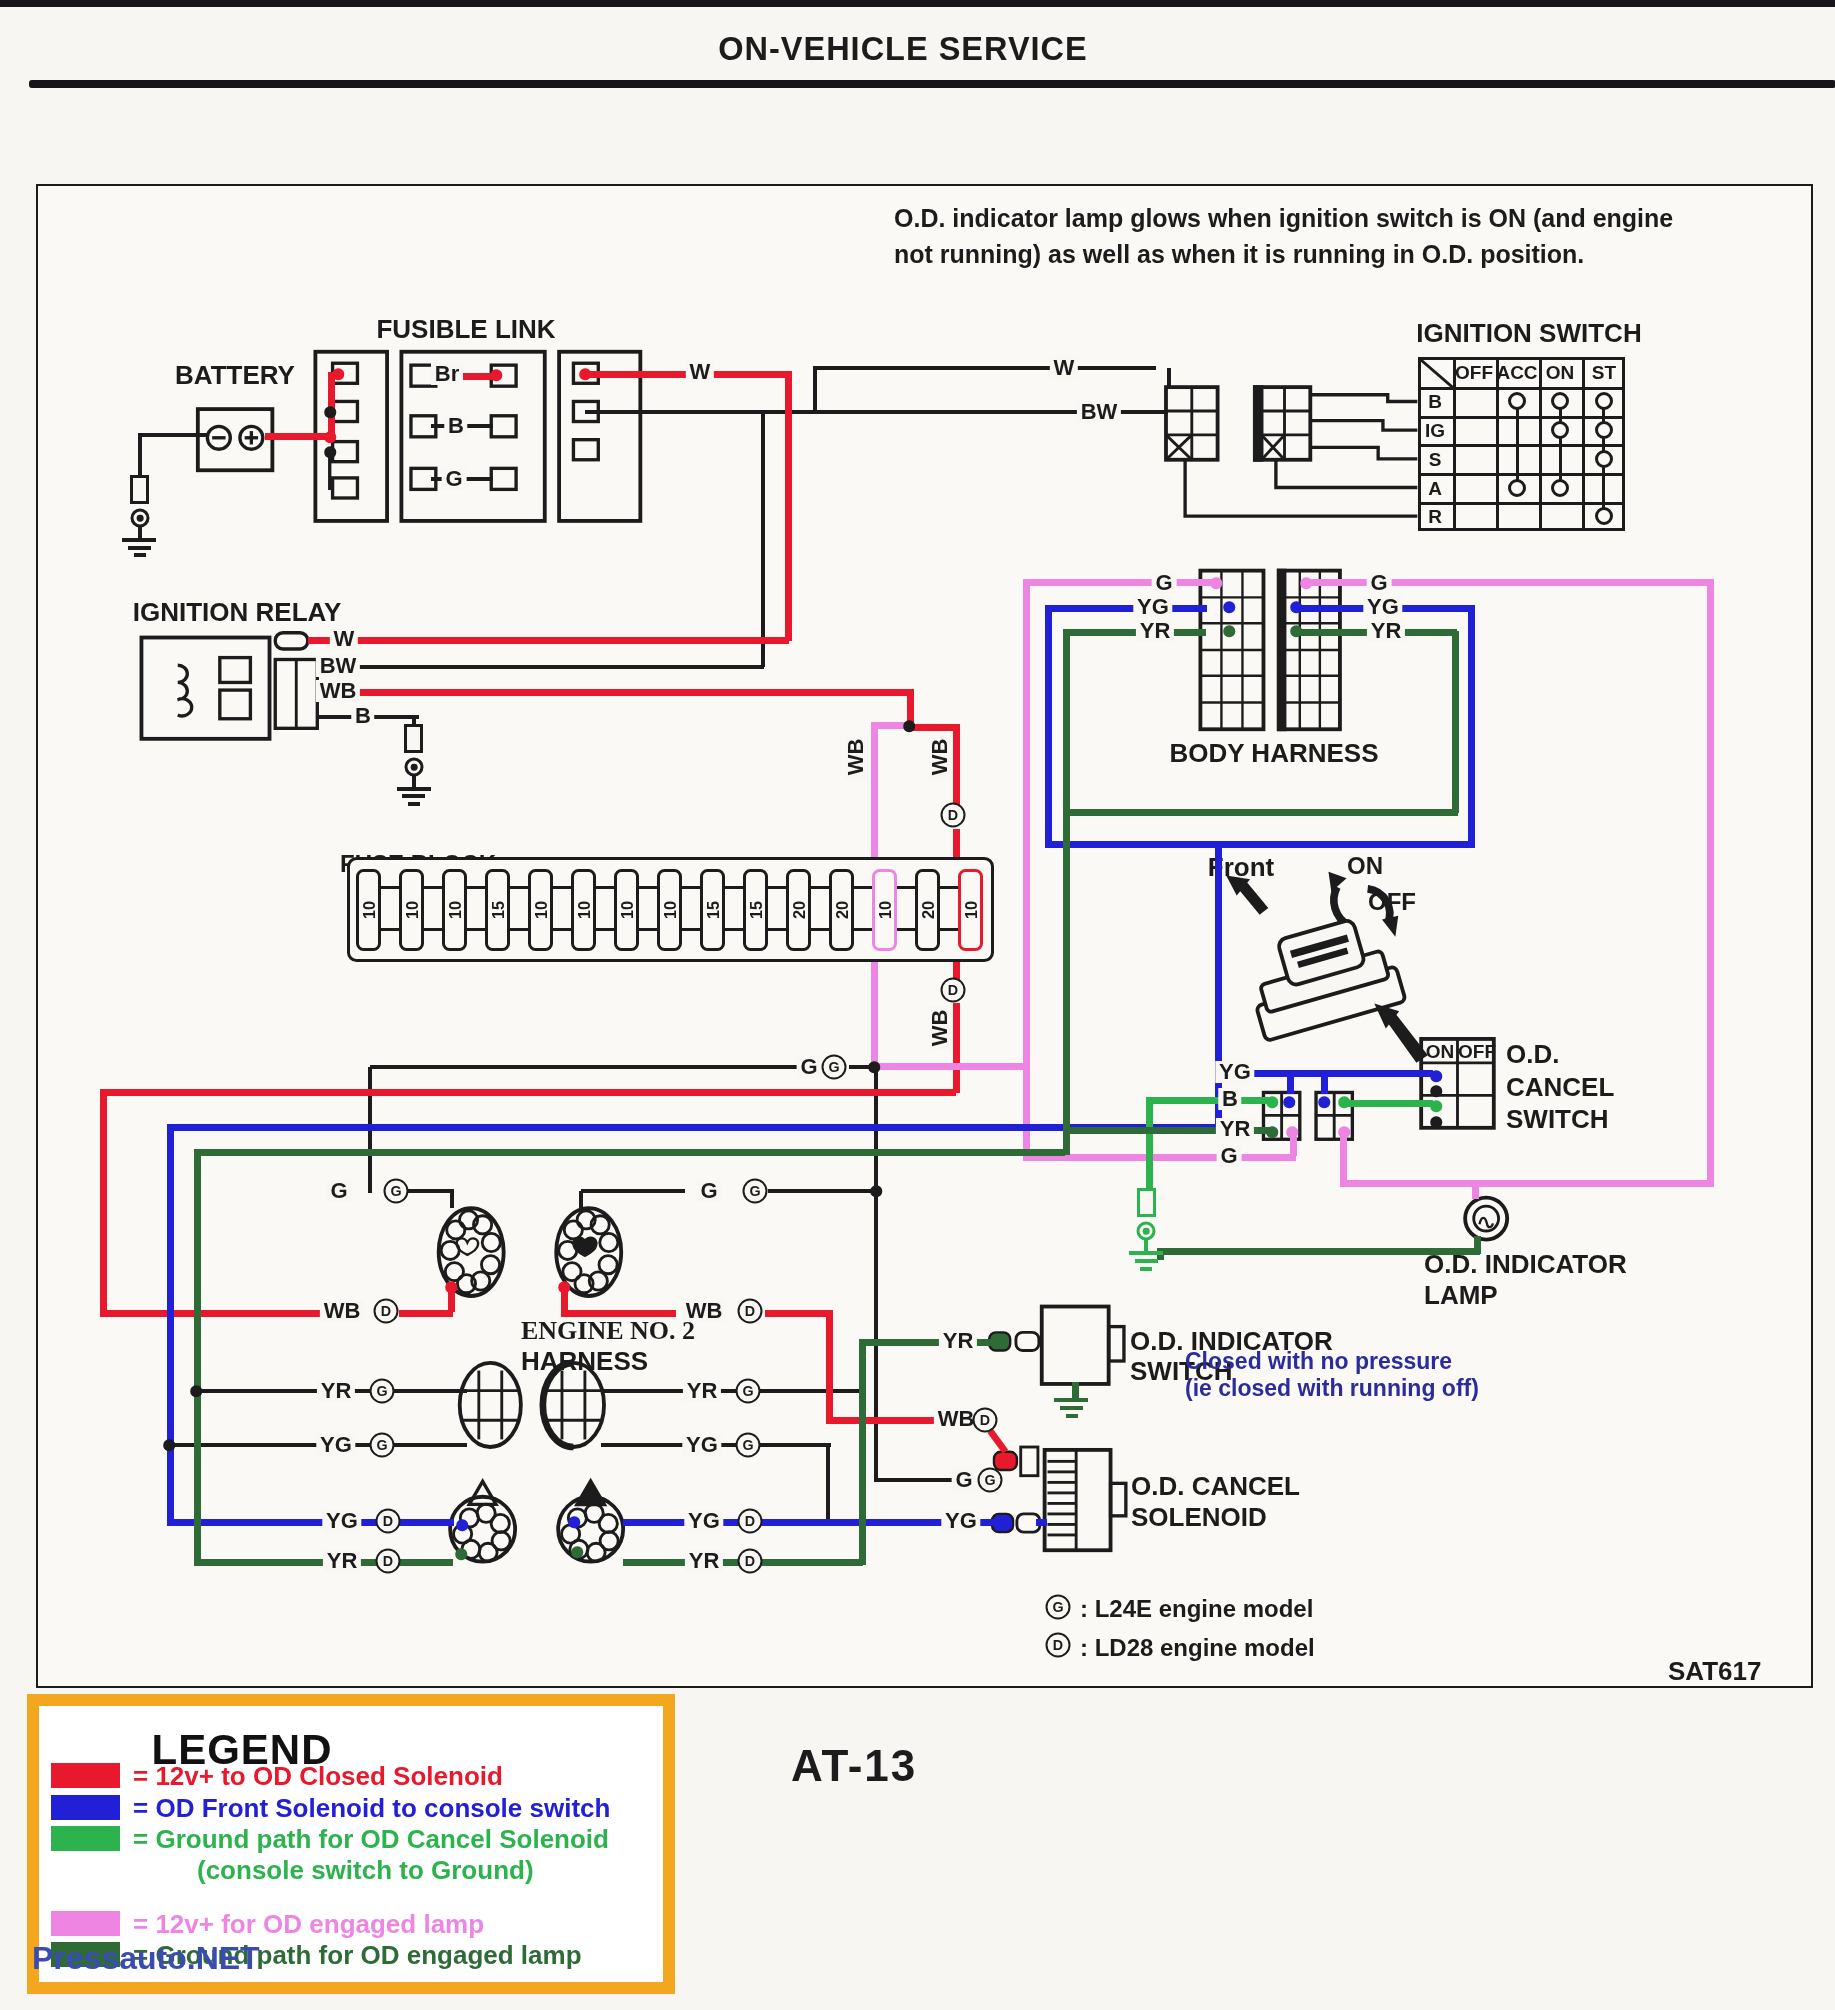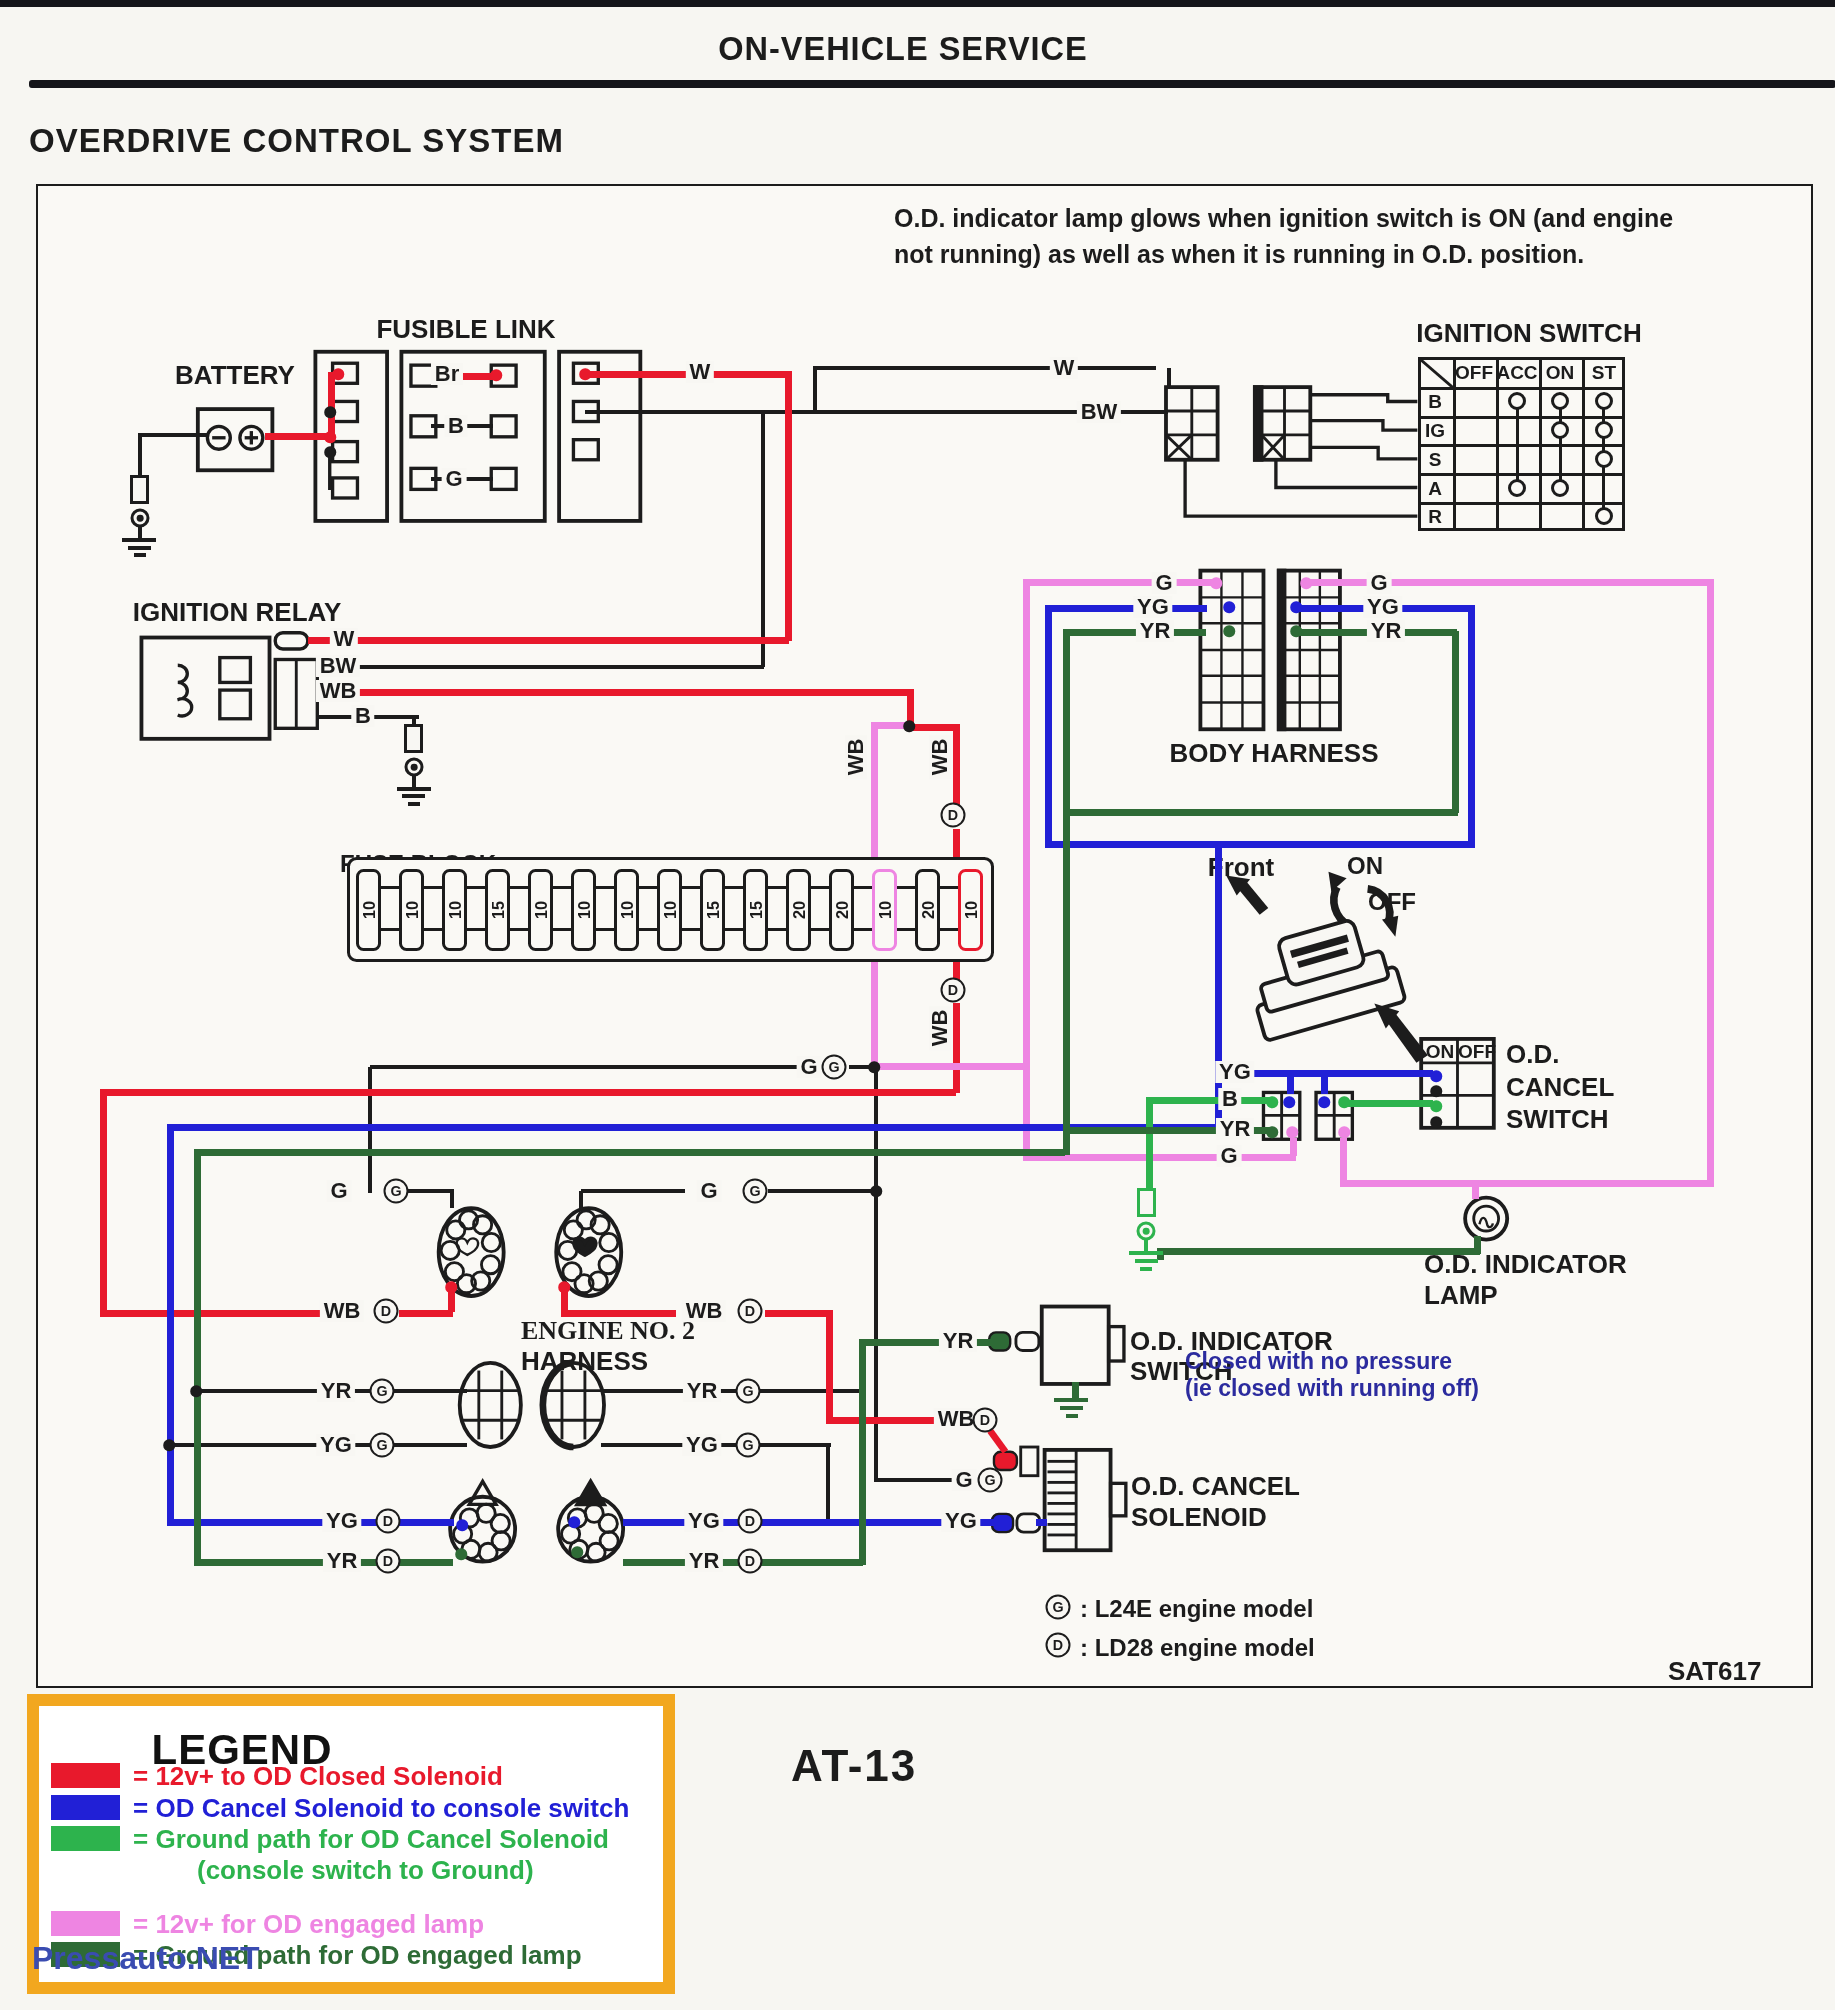--- a/index.html
+++ b/index.html
@@ -22,21 +22,20 @@
   .lg-tx{position:absolute;font-weight:bold;font-size:26px;white-space:nowrap;line-height:1;}
   svg{position:absolute;left:0;top:0;}
 </style>
 </head>
 <body>
 
 <div id="stage">
   <div class="topbar"></div>
   <span class="t ctr" style="left:903px;top:50px;font-size:32.5px;letter-spacing:1px;">ON-VEHICLE SERVICE</span>
   <div class="rule"></div>
-  <span class="t" style="left:29px;top:122px;font-size:33px;letter-spacing:1px;">OVERDRIVE CONTROL SYSTEM</span>
 
   <div class="dbox"></div>
 
   <span class="t" style="left:894px;top:240px;font-size:25px;">not running) as well as when it is running in O.D. position.</span>
   <span class="t" style="left:894px;top:204px;font-size:25px;">O.D. indicator lamp glows when ignition switch is ON (and engine</span>
 
   <span class="t ctr" style="left:235px;top:376px;font-size:26px;">BATTERY</span>
   <span class="t ctr" style="left:466px;top:330px;font-size:26px;">FUSIBLE LINK</span>
   <span class="t ctr" style="left:237px;top:613px;font-size:26px;">IGNITION RELAY</span>
   <span class="t ctr" style="left:418px;top:864px;font-size:24px;">FUSE BLOCK</span>
@@ -579,21 +578,21 @@
       <div class="dot" style="left: 1604px; top: 516px; width: 18px; height: 18px; border: 3.3px solid rgb(28, 28, 28); background: rgb(250, 249, 245); box-sizing: border-box;"></div>
       <div class="lab" style="left: 1440px; top: 1051px; background: none; font-size: 19px;">ON</div>
       <div class="lab" style="left: 1477px; top: 1051px; background: none; font-size: 19px;">OFF</div>
     </div>
 
   <div id="legendbox">
     <span class="t ctr" style="left:203px;top:44px;font-size:42px;letter-spacing:1px;color:#111;">LEGEND</span>
   <div class="lg-sw" style="left: 11.5px; top: 57px; background: rgb(232, 25, 44);"></div>
       <span class="lg-tx" style="left: 94px; top: 57px; color: rgb(232, 25, 44);">= 12v+ to OD Closed Solenoid</span>
       <div class="lg-sw" style="left: 11.5px; top: 89px; background: rgb(33, 32, 214);"></div>
-      <span class="lg-tx" style="left: 94px; top: 89px; color: rgb(33, 32, 214);">= OD Cancel Solenoid to console switch</span>
+      <span class="lg-tx" style="left: 94px; top: 89px; color: rgb(33, 32, 214);">= OD Front Solenoid to console switch</span>
       <div class="lg-sw" style="left: 11.5px; top: 120px; background: rgb(45, 179, 77);"></div>
       <span class="lg-tx" style="left: 94px; top: 120px; color: rgb(45, 179, 77);">= Ground path for OD Cancel Solenoid</span>
       <span class="lg-tx" style="left: 124px; top: 151px; color: rgb(45, 179, 77); margin-left: 34px;">(console switch to Ground)</span>
       <div class="lg-sw" style="left: 11.5px; top: 205px; background: rgb(238, 133, 226);"></div>
       <span class="lg-tx" style="left: 94px; top: 205px; color: rgb(238, 133, 226);">= 12v+ for OD engaged lamp</span>
       <div class="lg-sw" style="left: 11.5px; top: 236px; background: rgb(46, 107, 54);"></div>
       <span class="lg-tx" style="left: 94px; top: 236px; color: rgb(46, 107, 54);">= Ground path for OD engaged lamp</span>
     </div>
   <span class="t" id="watermark" style="left: 32px; top: 1940px; font-size: 32px; color: rgb(58, 76, 177);">Pressauto.NET</span>
 </div>

